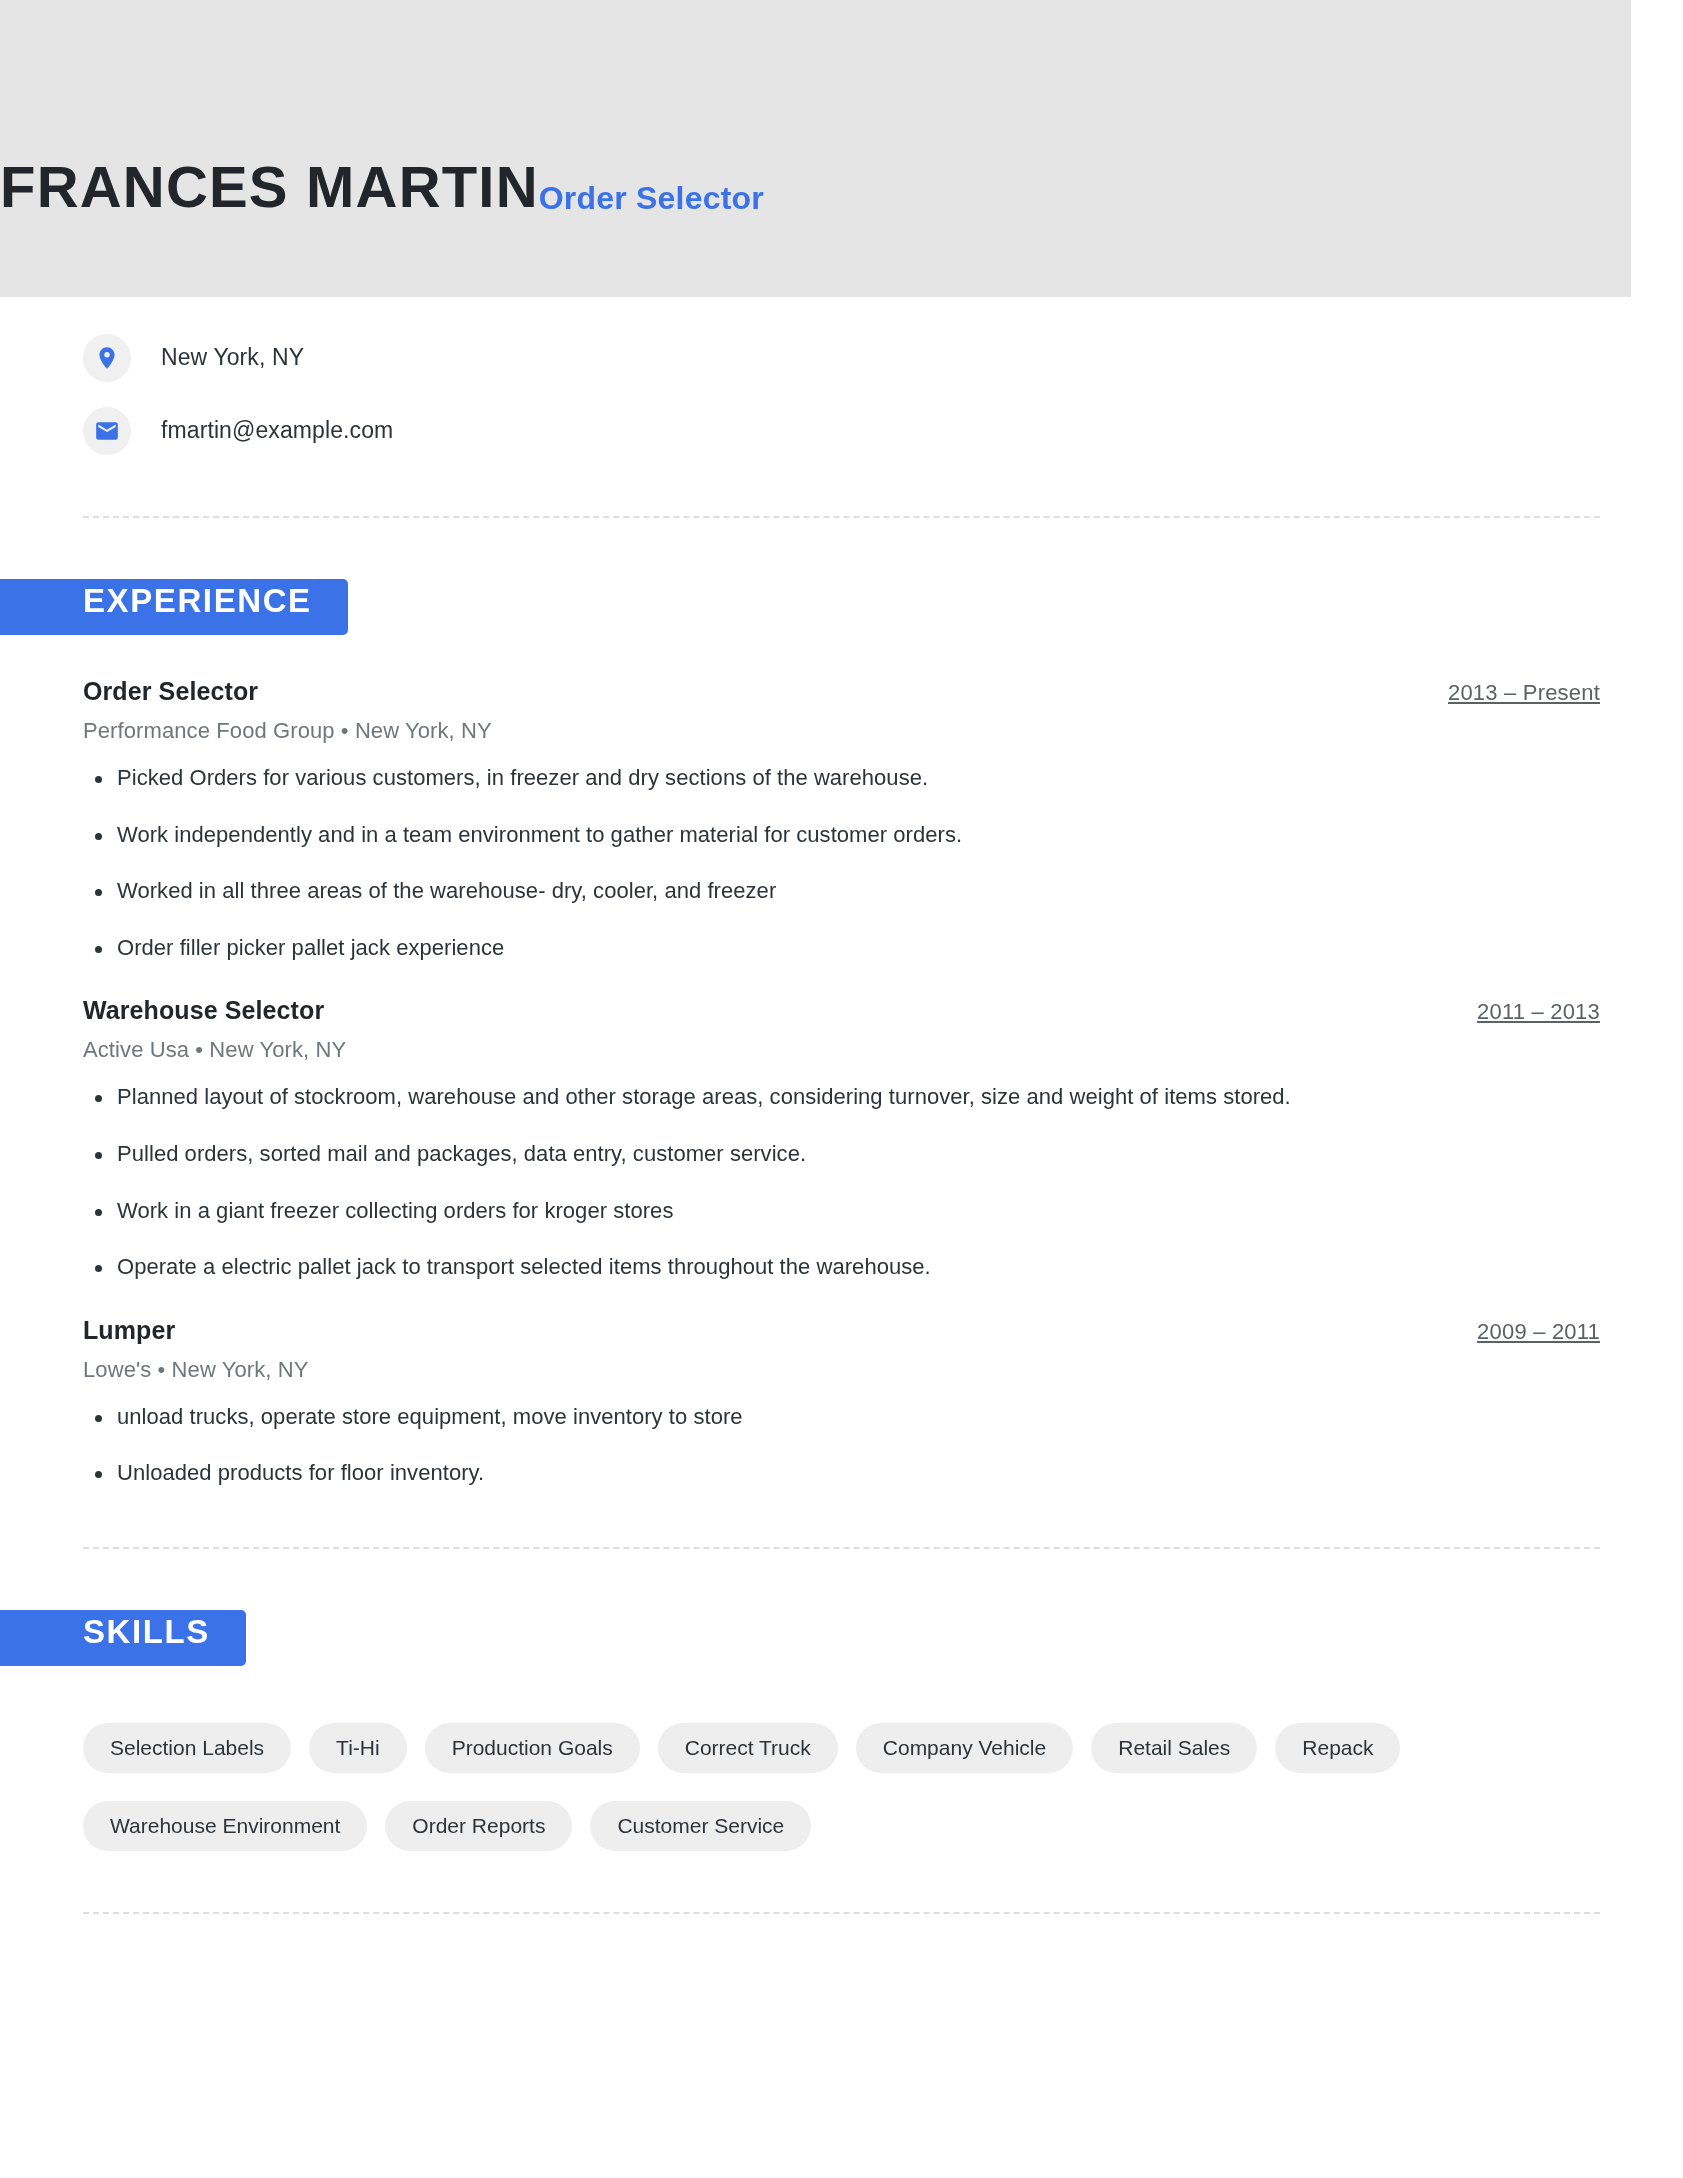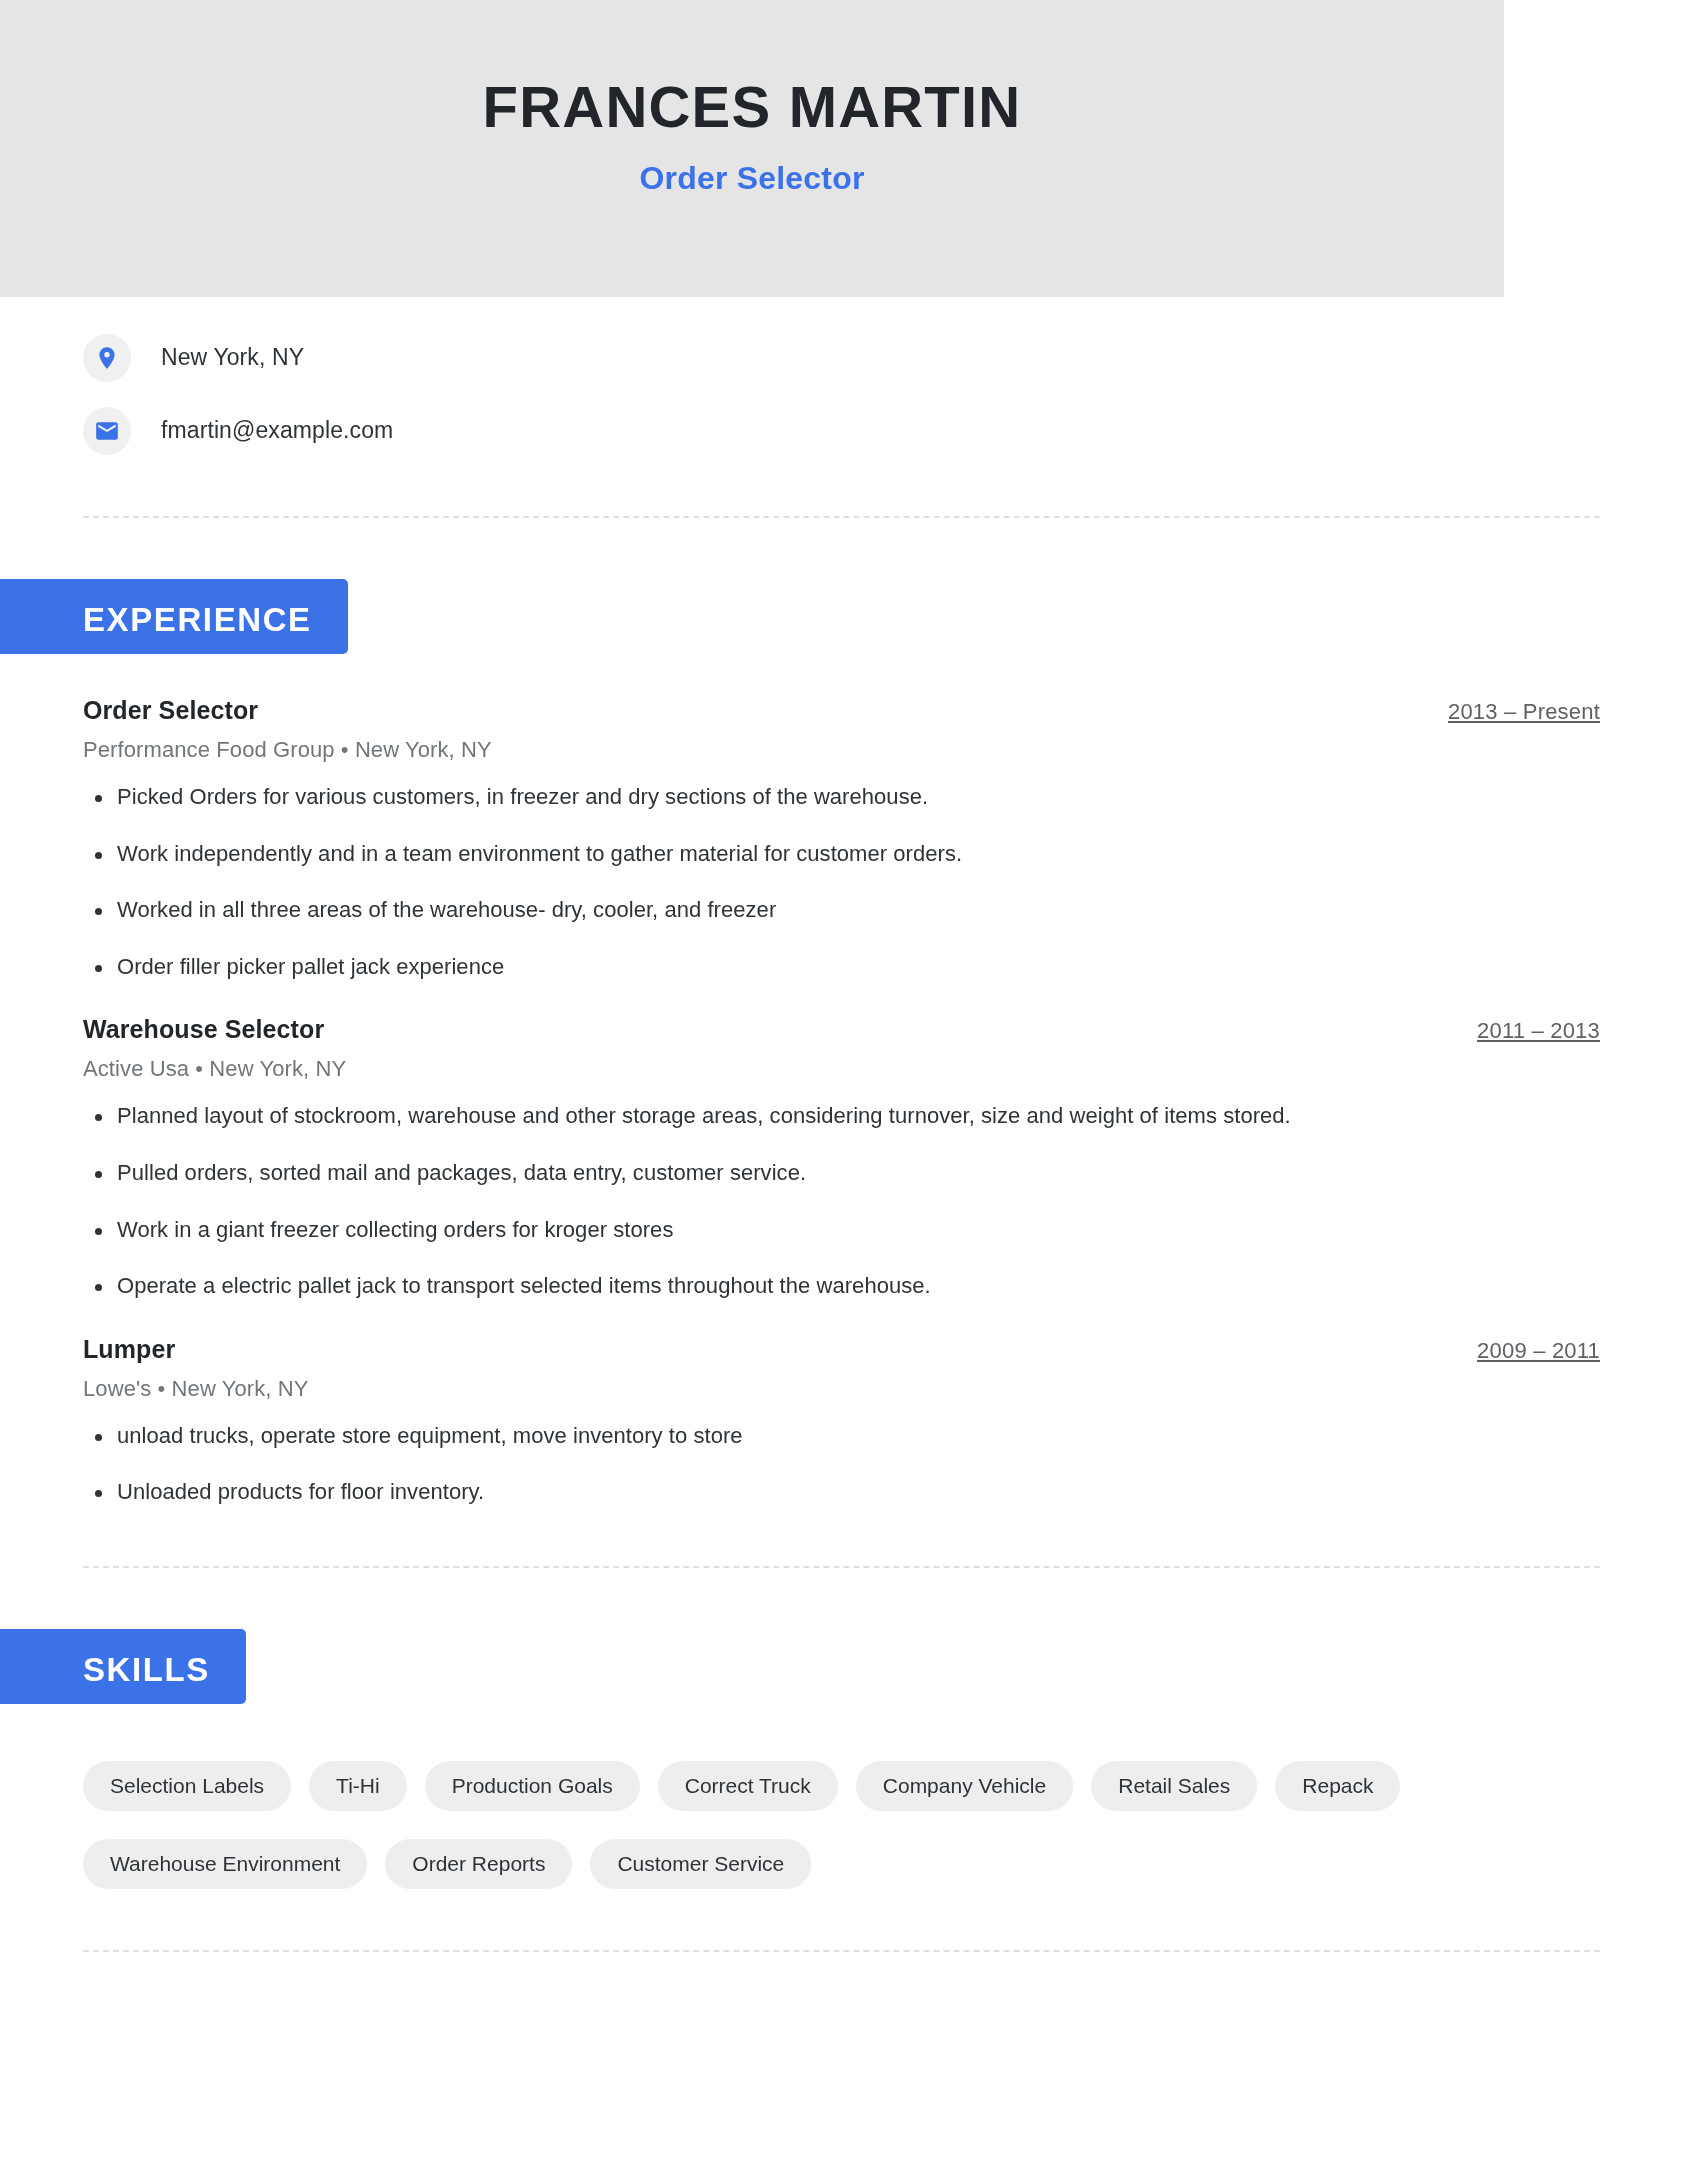--- a/index.html
+++ b/index.html
@@ -13,24 +13,24 @@
     font-family: "Liberation Sans", sans-serif;
     color: #2e3338;
     overflow: hidden;
     position: relative;
   }
 
   
   .header-band {
     background: #e5e5e5;
     height: 297px;
-    width: 1504px;
+    width: 1631px;
     box-sizing: border-box;
     display: flex;
-    flex-direction: column;
+    flex-direction: row;
     align-items: center;
     justify-content: flex-start;
     padding-top: 77px;
   }
   .full-name {
     font-size: 58px;
     font-weight: 700;
     letter-spacing: 1.2px;
     color: #22262b;
     text-transform: uppercase;
@@ -100,21 +100,21 @@
     margin-left: -83px;
     margin-top: 61px;
   }
   .section-badge {
     display: inline-block;
     background: #3b72e8;
     color: #ffffff;
     font-size: 33px;
     font-weight: 700;
     letter-spacing: 1.6px;
-    padding: 24px 36px 18px 83px;
+    padding: 5px 36px 18px 83px;
     border-radius: 0 5px 5px 0;
     text-transform: uppercase;
     line-height: 1;
   }
 
   
   .exp-list { margin-top: 42px; }
   .exp-item { margin-bottom: 6px; }
   .exp-head {
     display: flex;

